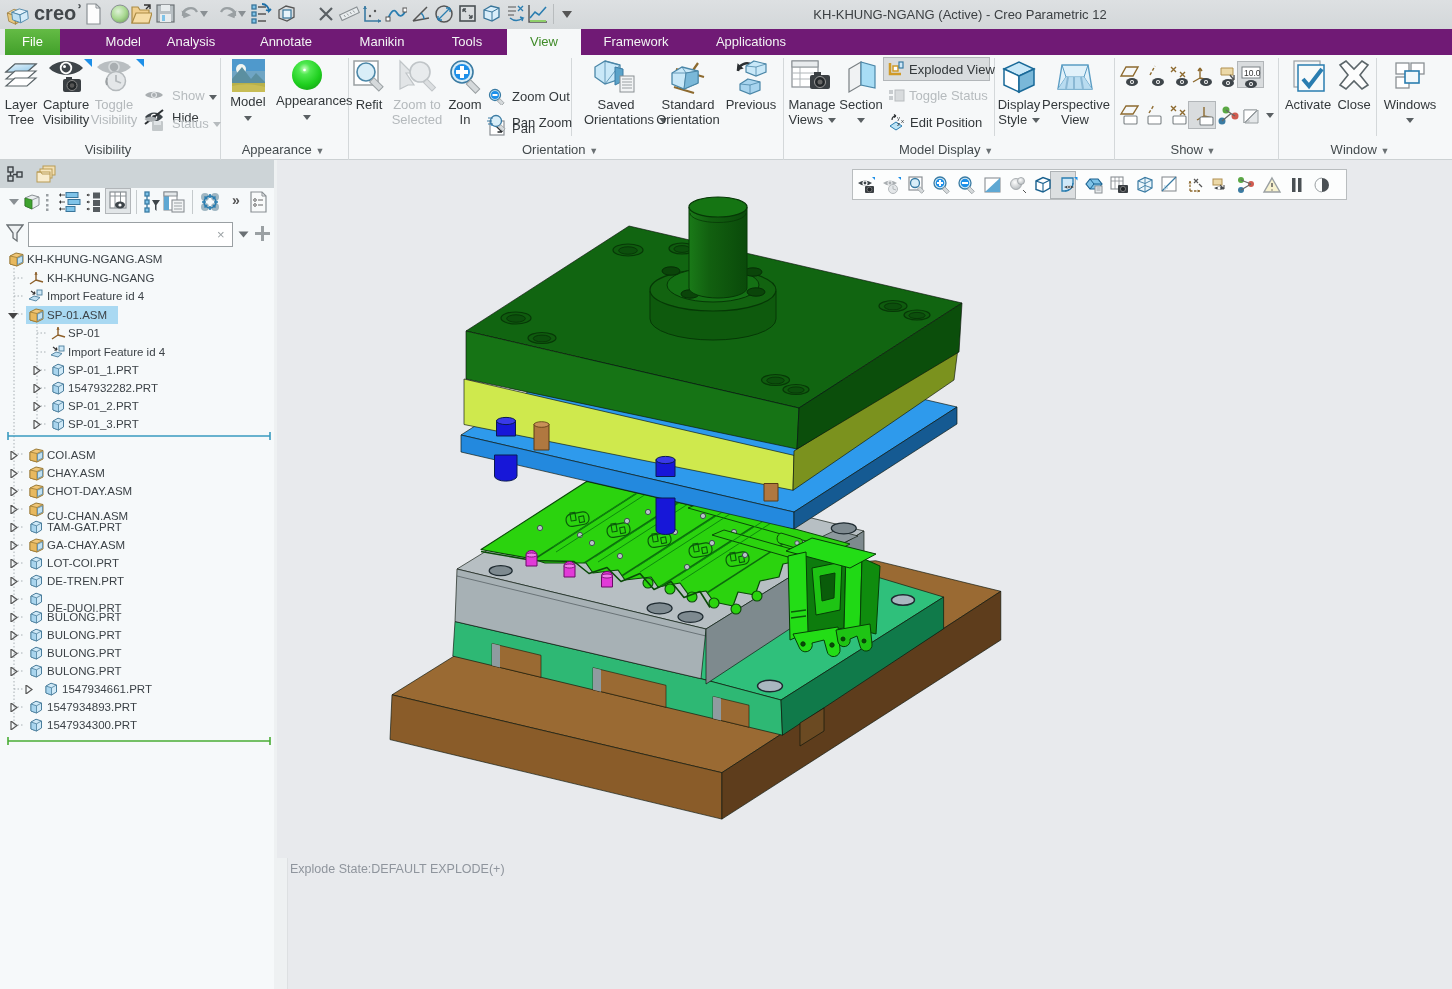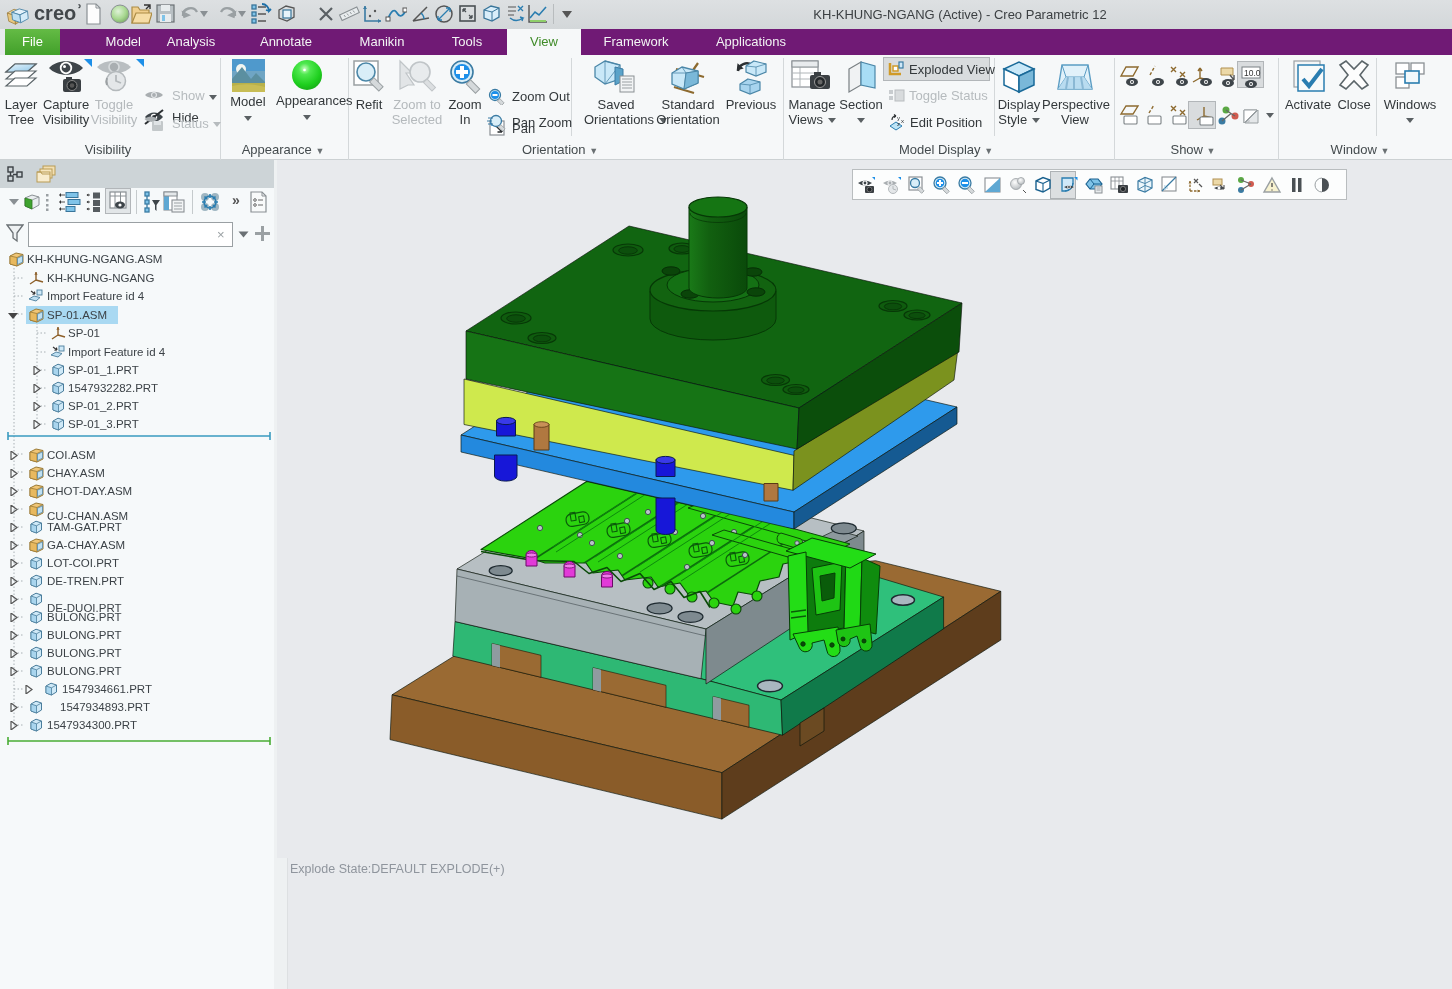--- a/index.html
+++ b/index.html
@@ -922,21 +922,21 @@
         </div>
 <div class="trow" style="left:0;top:538.0px;width:277px;">
           <svg class="abs" style="left:10px;top:5px;" width="8" height="9" viewBox="0 0 8 9">
             <path d="M1 0 L7 4.5 L1 9 Z" fill="none" stroke="#555" stroke-width="1.2"></path>
           </svg>
           <span class="abs" style="left:28px;top:1px;"><svg width="16" height="16" viewBox="0 0 16 16">
               <path d="M3 5 L8 2.2 L13.5 4 L13.5 11 L8.5 14 L3 12 Z" fill="#cfe9f7" stroke="#4a7d9c" stroke-width="1"></path>
               <path d="M3 5 L8.5 6.8 L8.5 14 L3 12 Z" fill="#a9d5ee" stroke="#4a7d9c" stroke-width="0.8"></path>
               <path d="M8.5 6.8 L13.5 4" stroke="#4a7d9c" stroke-width="0.8"></path>
             </svg></span>
-          <span class="abs" style="left:60px;top:0px;text-align:right;">1547934893.PRT</span>
+          <span class="abs" style="left:47px;top:0px;text-align:right;">1547934893.PRT</span>
         </div>
 <div class="trow" style="left:0;top:556.0px;width:277px;">
           <svg class="abs" style="left:10px;top:5px;" width="8" height="9" viewBox="0 0 8 9">
             <path d="M1 0 L7 4.5 L1 9 Z" fill="none" stroke="#555" stroke-width="1.2"></path>
           </svg>
           <span class="abs" style="left:28px;top:1px;"><svg width="16" height="16" viewBox="0 0 16 16">
               <path d="M3 5 L8 2.2 L13.5 4 L13.5 11 L8.5 14 L3 12 Z" fill="#cfe9f7" stroke="#4a7d9c" stroke-width="1"></path>
               <path d="M3 5 L8.5 6.8 L8.5 14 L3 12 Z" fill="#a9d5ee" stroke="#4a7d9c" stroke-width="0.8"></path>
               <path d="M8.5 6.8 L13.5 4" stroke="#4a7d9c" stroke-width="0.8"></path>
             </svg></span>

